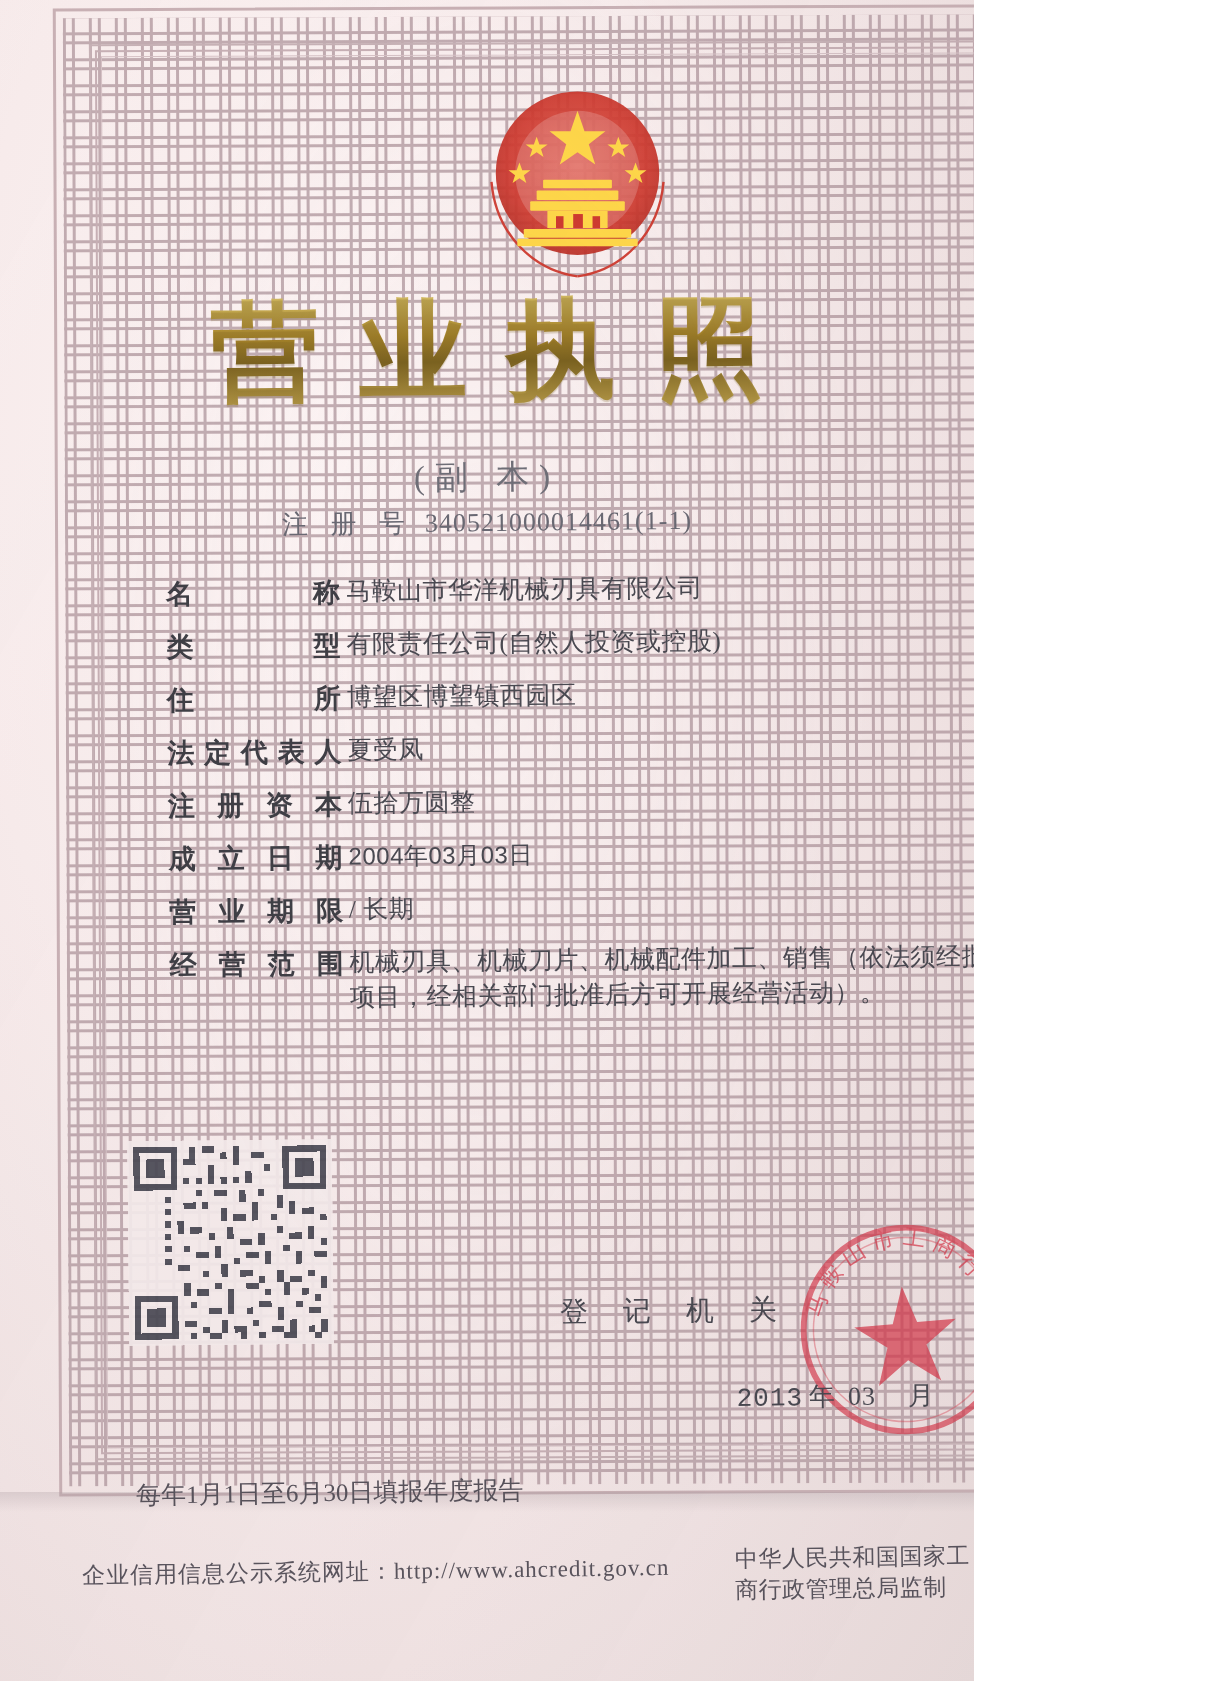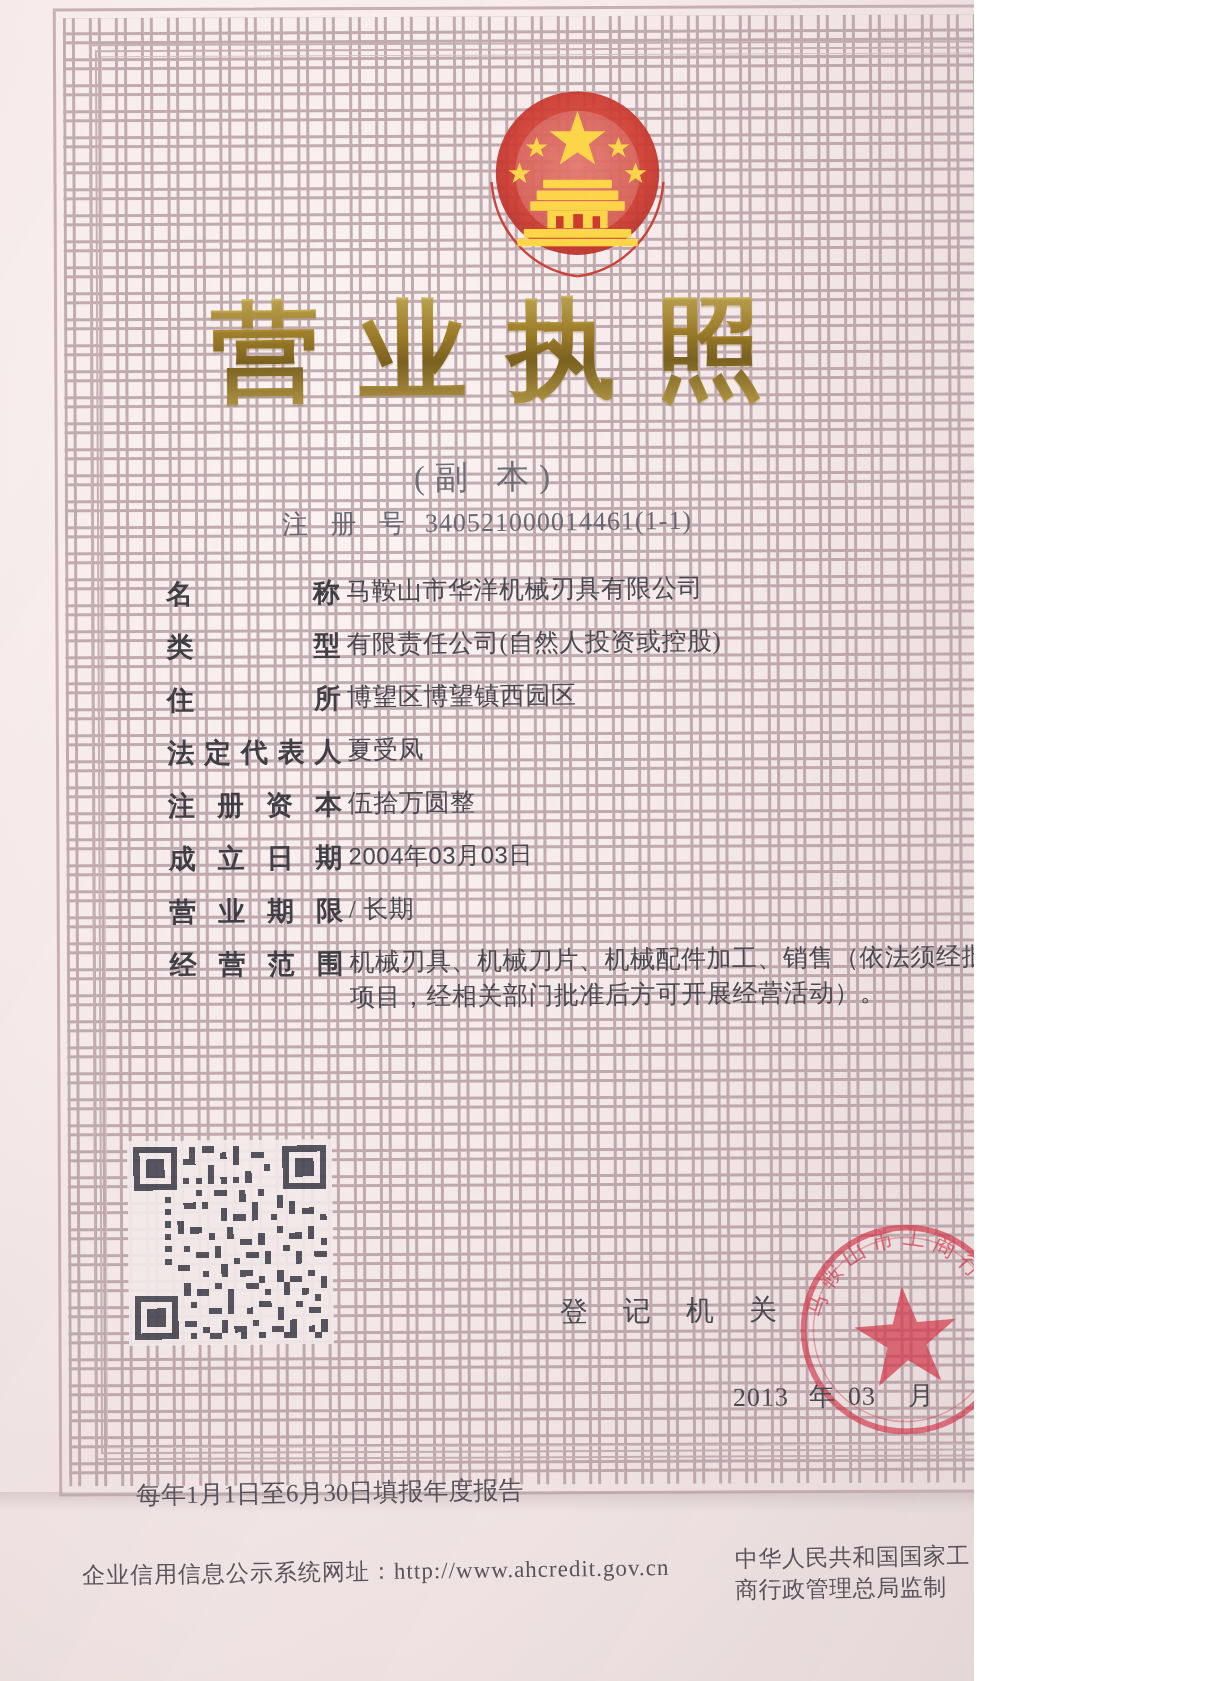--- a/index.html
+++ b/index.html
@@ -211,21 +211,21 @@
     position: absolute;
     left: 733px;
     top: 1378px;
     width: 380px;
     font-size: 26px;
     color: #4a4a52;
     transform: rotate(-0.6deg);
     letter-spacing: 1px;
   }
   .dateline span { display: inline-block; }
-  .dateline .y { width: 70px; text-align: left; }
+  .dateline .y { width: 70px; text-align: right; font-family: Liberation Mono, monospace; }
   .dateline .u { margin: 0 12px 0 6px; }
   .dateline .m { width: 54px; }
   .dateline .d { width: 44px; text-align: center; }
 
   
   .seal {
     position: absolute;
     left: 788px;
     top: 1212px;
     width: 235px;

